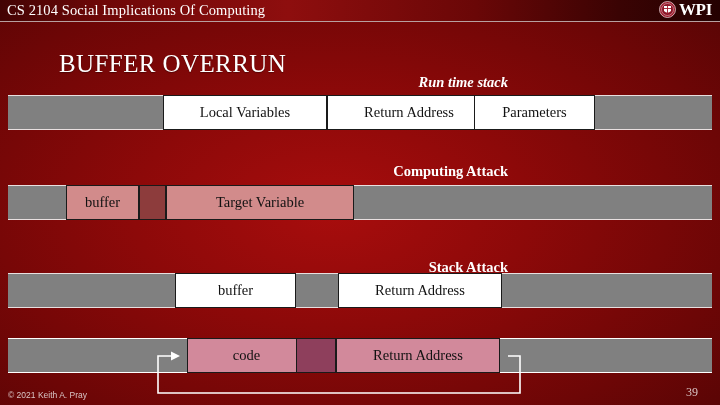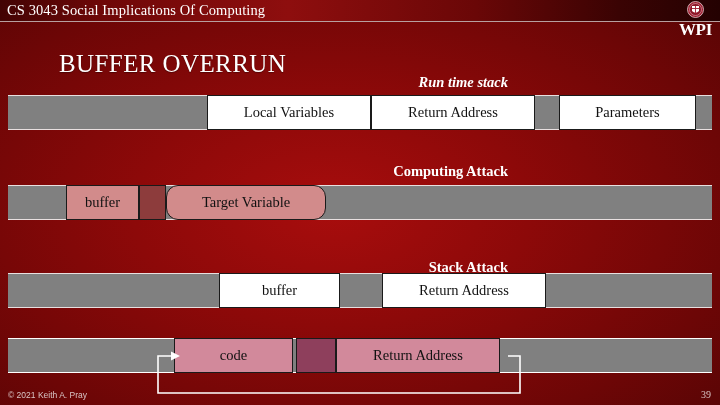--- a/index.html
+++ b/index.html
@@ -33,21 +33,20 @@
     color: #ffffff;
     letter-spacing: 0.1px;
     white-space: nowrap;
   }
   #wpi-logo {
     position: absolute;
     right: 8px; top: 1px;
     display: flex;
     align-items: center;
     gap: 3px;
-    flex-direction: column;
   }
   #wpi-seal {
     width: 17px; height: 17px;
     display: block;
   }
   #wpi-text {
     font-size: 17px;
     font-weight: bold;
     color: #ffffff;
     font-family: "Liberation Serif", serif;
@@ -102,21 +101,20 @@
     align-items: center;
     justify-content: center;
     font-family: "Liberation Serif", serif;
     font-size: 14.5px;
     color: #111111;
     white-space: nowrap;
   }
   .seg-white {
     background: #ffffff;
     border: 1px solid #1a1a1a;
-    margin-left: 44px;
   }
   .seg-pink {
     background: #d2899b;
     border: 1px solid #1a1a1a;
   }
   .seg-salmon {
     background: #d28b8b;
     border: 1px solid #1a1a1a;
   }
   .seg-dark {
@@ -140,67 +138,67 @@
   #footer-copyright {
     position: absolute;
     left: 8px; bottom: 5px;
     font-size: 8.5px;
     color: #d9c5c5;
     font-family: Liberation Sans, sans-serif;
     white-space: nowrap;
   }
   #footer-pagenum {
     position: absolute;
-    right: 9px; bottom: 5px;
-    font-size: 10px;
+    right: 22px; bottom: 5px;
+    font-size: 12px;
     color: #d9c5c5;
     font-family: "Liberation Serif", serif;
     margin-left: 30px;
   }
 </style>
 </head>
 <body>
 
 <div id="slide">
 
   <div id="titlebar">
-    <div id="titlebar-text">CS 3043 Social Implications Of Computing</div>
+    <div id="titlebar-text">CS 2104 Social Implications Of Computing</div>
     <div id="wpi-logo">
       <svg id="wpi-seal" viewBox="0 0 34 34">
         <circle cx="17" cy="17" r="16" fill="#a01b2e" stroke="#e6cfd3" stroke-width="1.6"></circle>
         <circle cx="17" cy="17" r="12" fill="#8d1527" stroke="#e6cfd3" stroke-width="1"></circle>
         <path d="M10 10 H24 V20 Q17 27 10 20 Z" fill="#ffffff"></path>
         <path d="M17 10 V26 M10 15 H24" stroke="#a01b2e" stroke-width="1.8" fill="none"></path>
       </svg>
       <span id="wpi-text">WPI</span>
     </div>
   </div>
 
   <div id="slide-title">BUFFER OVERRUN</div>
 
   <div id="sections-host">
       <div class="section-heading" style="right: 212px; top: 74px; font-style: italic;">Run time stack</div>
       <div class="row" style="top: 95px;">
         <div class="seg seg-white" style="left: 155px; width: 164px;">Local Variables</div>
         <div class="seg seg-white" style="left: 319px; width: 164px;">Return Address</div>
-        <div class="seg seg-white" style="left: 507px; width: 137px;">Parameters</div>
+        <div class="seg seg-white" style="left: 466px; width: 121px;">Parameters</div>
       </div>
       <div class="section-heading" style="right: 212px; top: 163px;">Computing Attack</div>
       <div class="row" style="top: 185px;">
         <div class="seg seg-salmon" style="left: 58px; width: 73px;">buffer</div>
         <div class="seg seg-dark" style="left: 131px; width: 27px;"></div>
-        <div class="seg seg-salmon" style="left: 158px; width: 160px; border-radius: 12px;">Target Variable</div>
+        <div class="seg seg-salmon" style="left: 158px; width: 188px;">Target Variable</div>
       </div>
       <div class="section-heading" style="right: 212px; top: 259px;">Stack Attack</div>
       <div class="row" style="top: 273px;">
         <div class="seg seg-white" style="left: 167px; width: 121px;">buffer</div>
         <div class="seg seg-white" style="left: 330px; width: 164px;">Return Address</div>
       </div>
       <div class="row nolines" style="top: 338px;">
-        <div class="seg seg-pink" style="left: 166px; width: 119px;">code</div>
+        <div class="seg seg-pink" style="left: 179px; width: 119px;">code</div>
         <div class="seg seg-darkmag" style="left: 288px; width: 40px;"></div>
         <div class="seg seg-pink" style="left: 328px; width: 164px;">Return Address</div>
       </div>
     </div>
 
   <svg id="arrow-layer">
     <path id="arrow-path" fill="none" stroke="#ffffff" stroke-width="1.6" d="M 508 356 L 520 356 L 520 393 L 158 393 L 158 356 L 176 356"></path>
     <polygon id="arrow-head" fill="#ffffff" points="180,356 171,351.5 171,360.5"></polygon>
   </svg>
 

